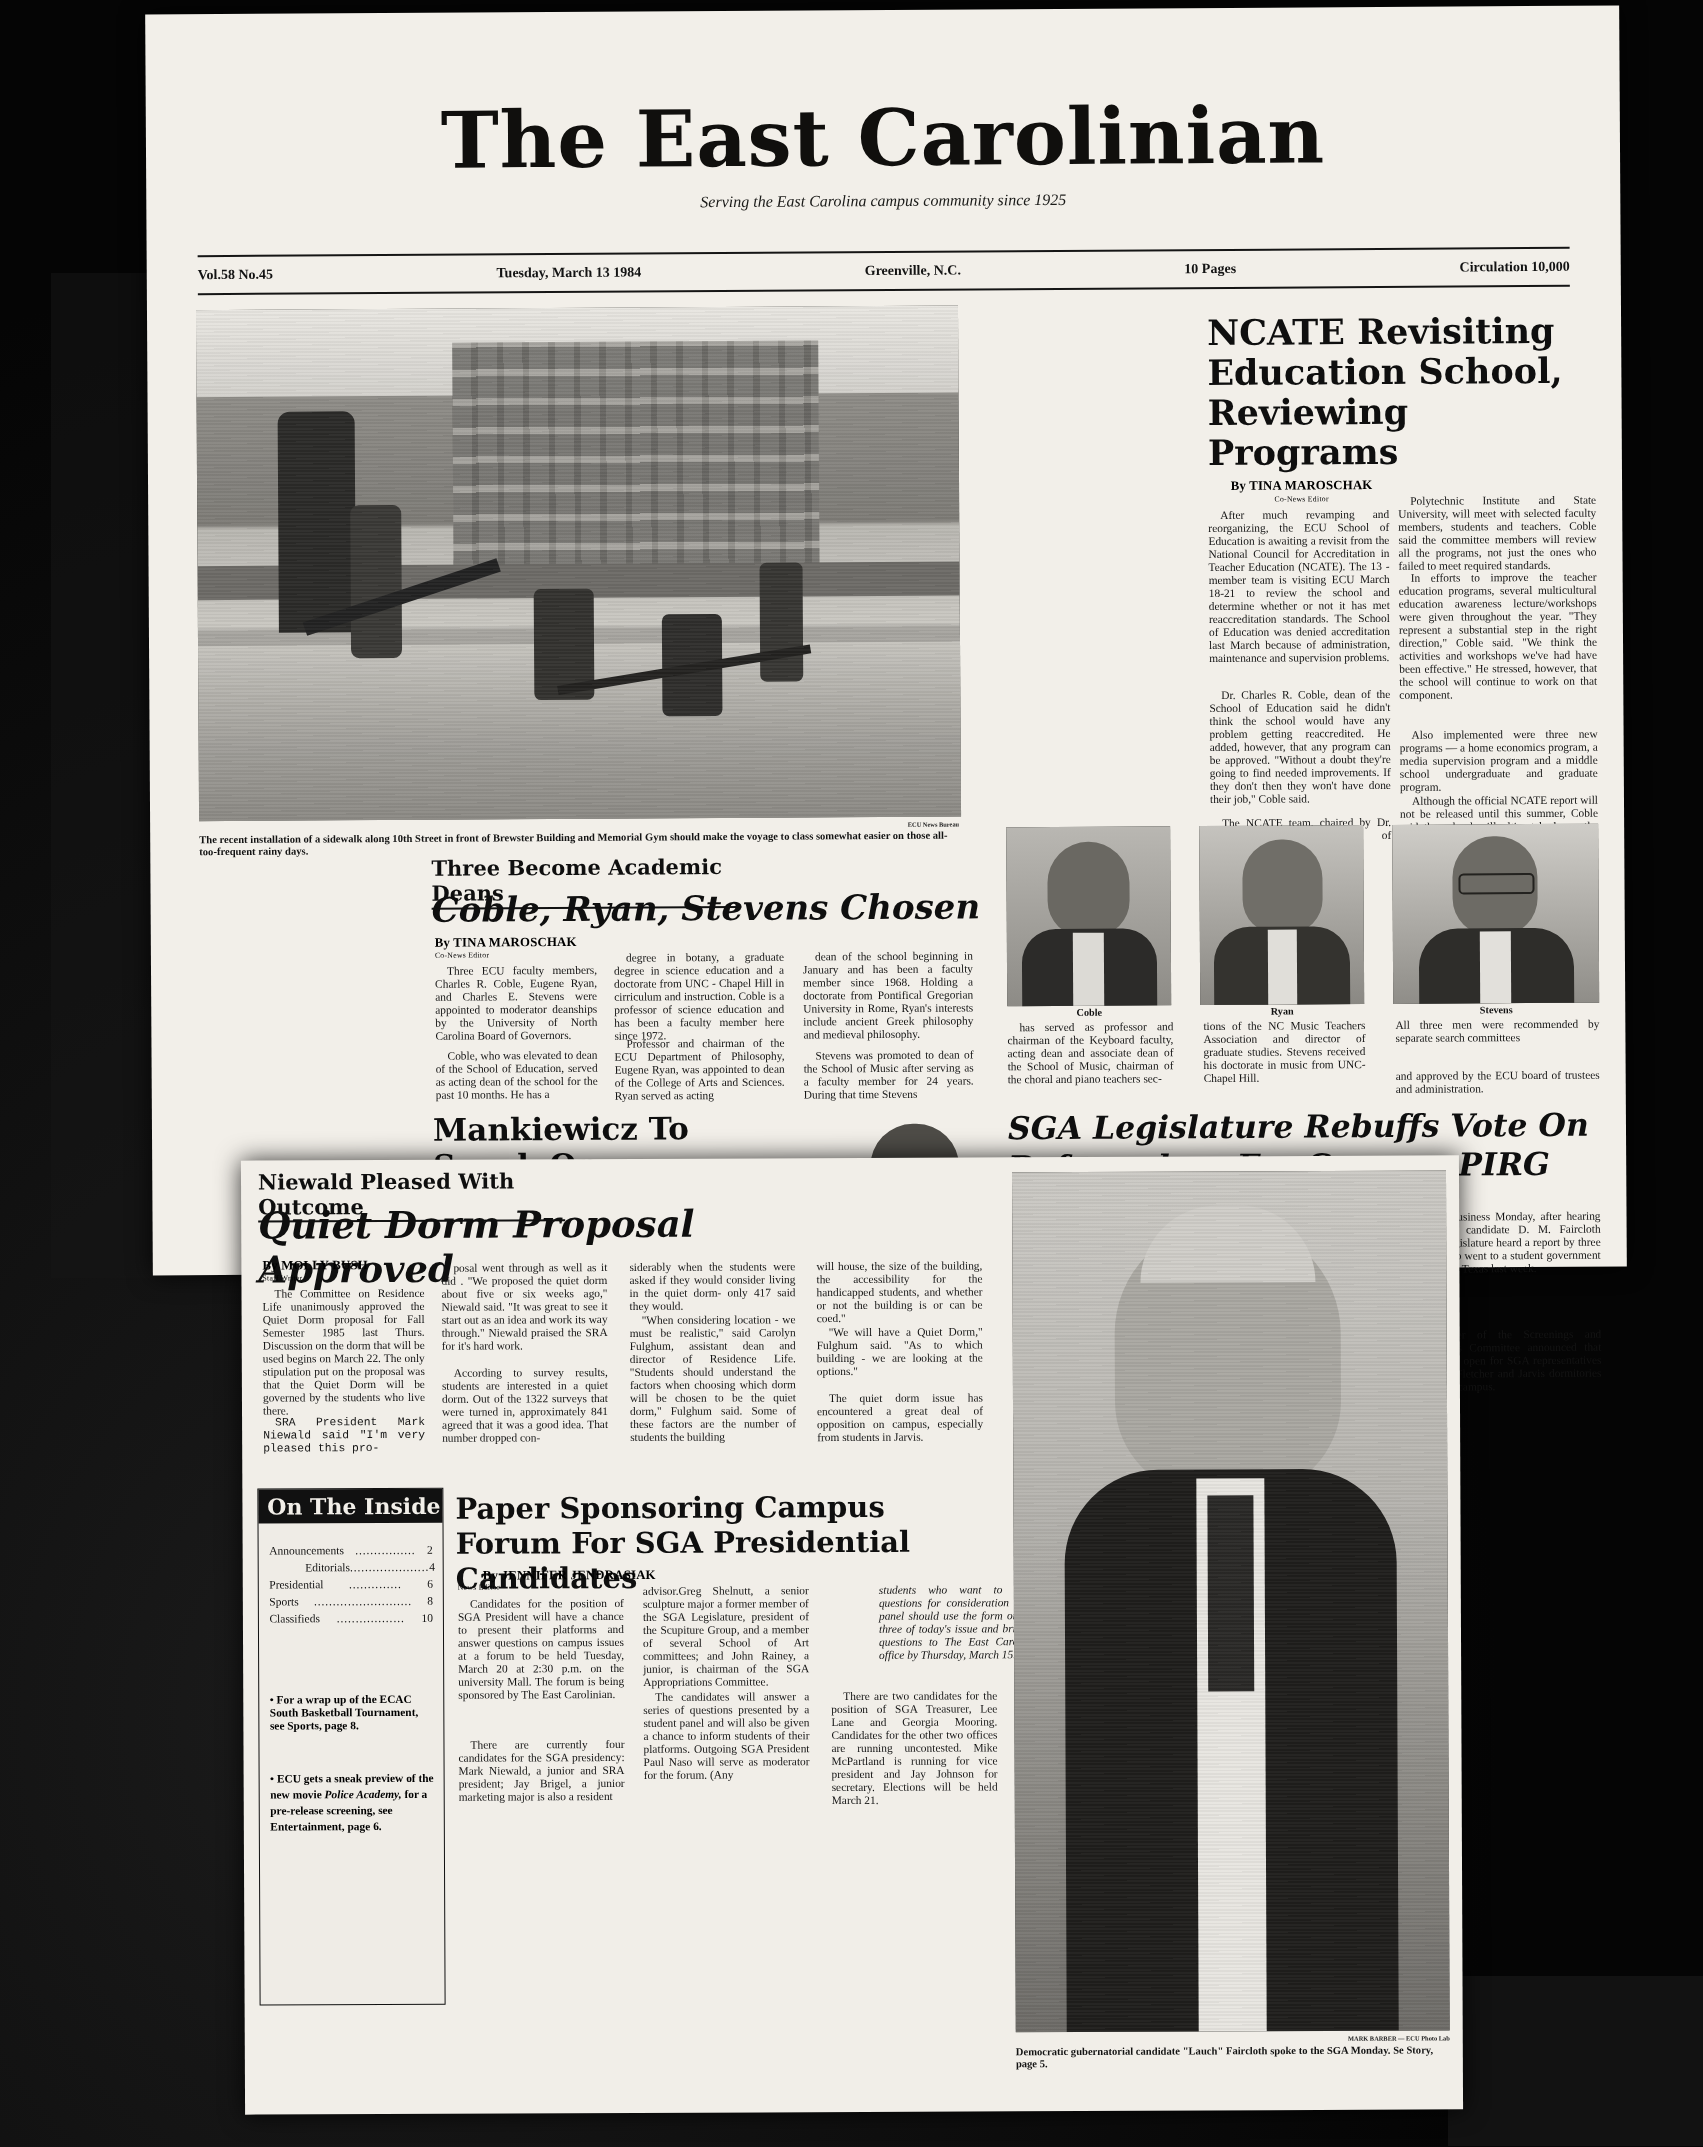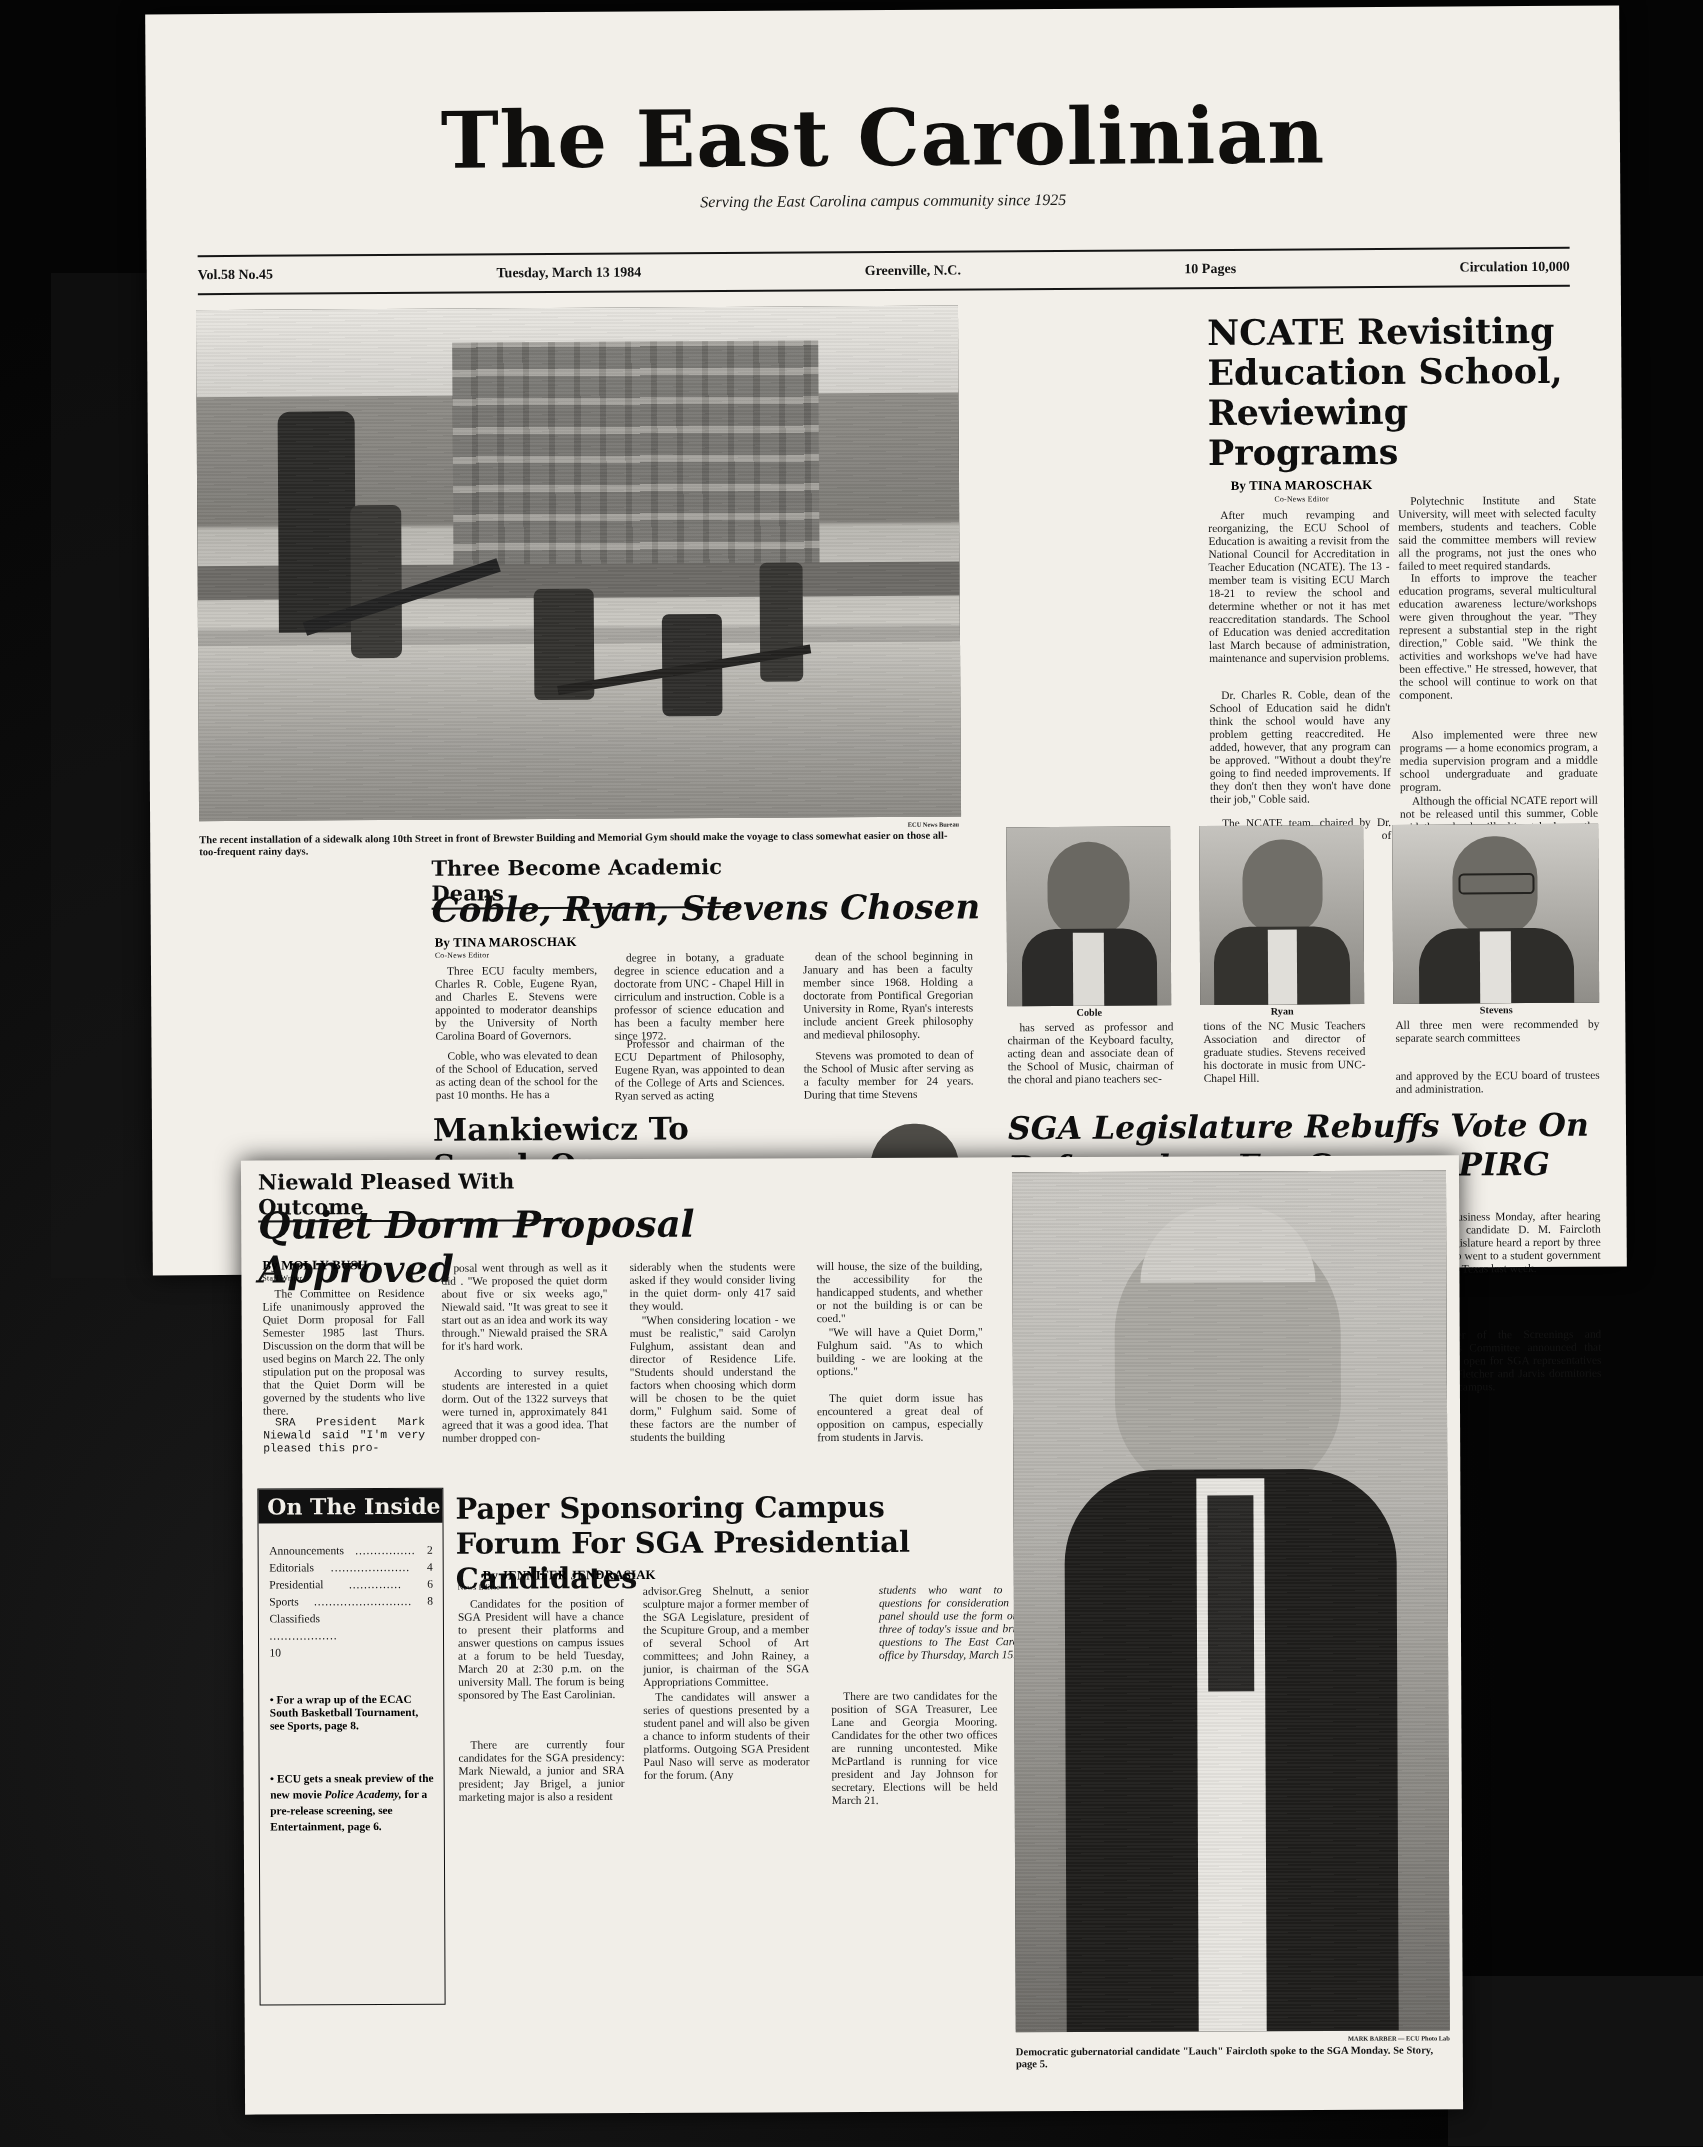--- a/index.html
+++ b/index.html
@@ -204,36 +204,36 @@
       <div class="insidebox" style="left:15.3px;top:328px;width:184px;height:515px;">
         <div class="insidebar">
           <span>On The Inside</span>
         </div>
         <div style="position:absolute;left:10.2px;right:10.2px;top:53px;">
           <div class="inside-line" style="display:flex;justify-content:space-between;">
             <span>Announcements</span>
             <span class="dots">................</span>
             <span>2</span>
           </div>
-          <div class="inside-line" style="display:flex;justify-content:space-between;">
+          <div class="inside-line" style="display:flex;justify-content:space-between;margin-left:36px;">
             <span>Editorials</span>
             <span class="dots">.....................</span>
             <span>4</span>
           </div>
           <div class="inside-line" style="display:flex;justify-content:space-between;">
             <span>Presidential</span>
             <span class="dots">..............</span>
             <span>6</span>
           </div>
           <div class="inside-line" style="display:flex;justify-content:space-between;">
             <span>Sports</span>
             <span class="dots">..........................</span>
             <span>8</span>
           </div>
-          <div class="inside-line" style="display:flex;justify-content:space-between;flex-direction:column;">
+          <div class="inside-line" style="display:flex;justify-content:space-between;">
             <span>Classifieds</span>
             <span class="dots">..................</span>
             <span>10</span>
           </div>
         </div>
         <div class="body-txt" style="position:absolute;left:10.2px;right:10.2px;top:204px;font-weight:700;text-align:left;">• For a wrap up of the ECAC South Basketball Tournament, see Sports, page 8.</div>
         <div style="position:absolute;left:10.2px;right:10.2px;top:281px;">
           <span class="body-txt" style="font-weight:700;">• ECU gets a sneak preview of the new movie </span><span class="body-txt ital" style="font-weight:700;">Police Academy,</span><span class="body-txt" style="font-weight:700;"> for a pre-release screening, see Entertainment, page 6.</span>
         </div>
       </div>

